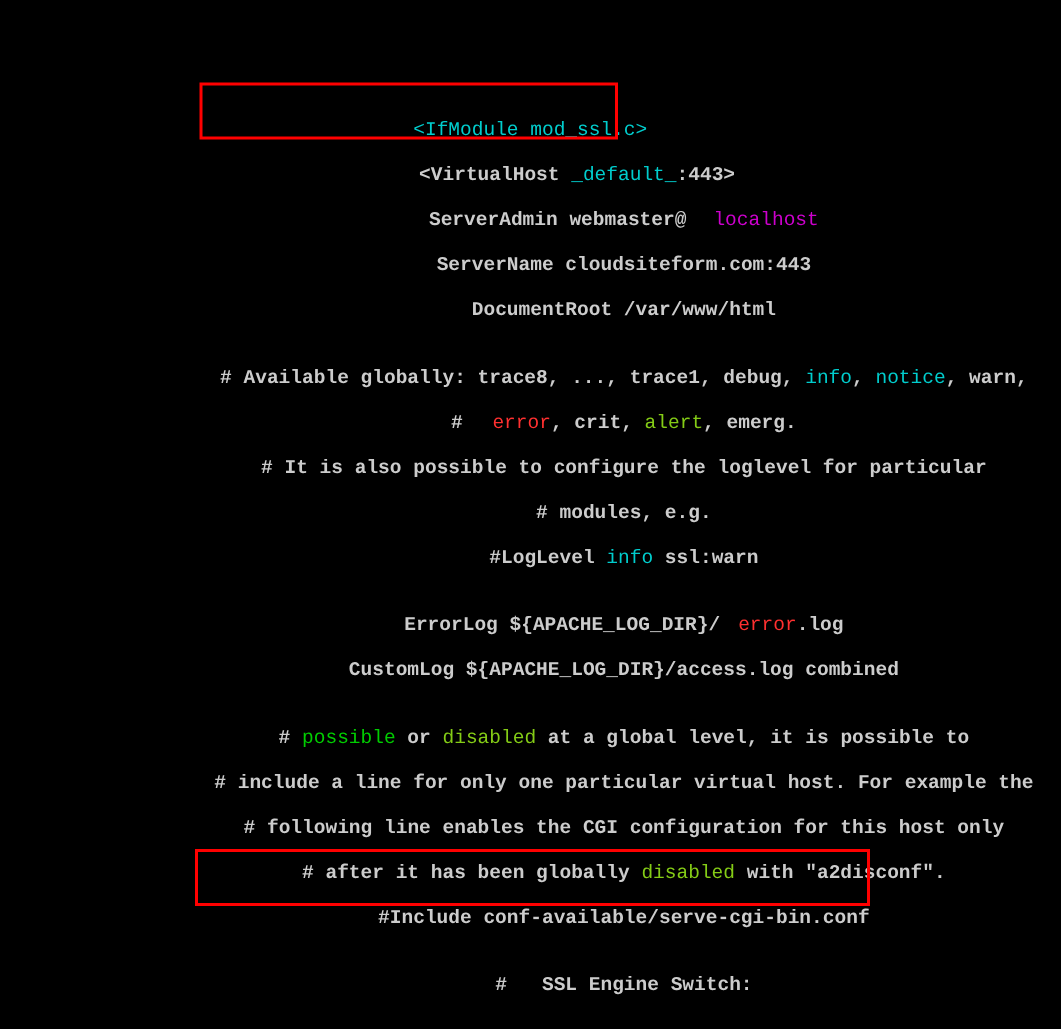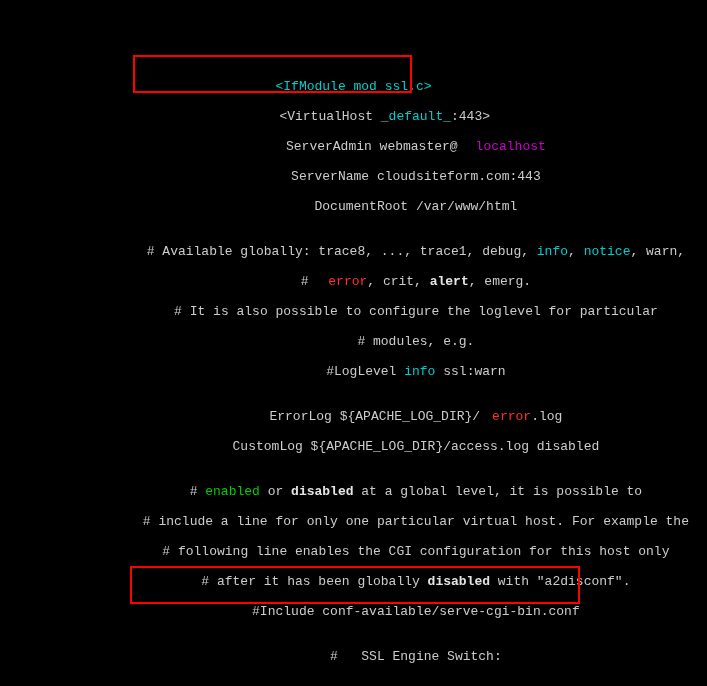--- a/index.html
+++ b/index.html
@@ -7,24 +7,24 @@
     color: #cccccc;
     font-family: "Courier New", monospace;
     font-size: 13px;
     line-height: 15px;
     margin: 0;
     padding: 4px 6px;
     white-space: pre;
     width: 707px;
     box-sizing: border-box;
   }
-  .w  { color: #cccccc; }   
+  .w  { color: #cccccc; font-weight: bold; }   
   .cy { color: #00cdcd; }   
   .rd { color: #ff3030; margin-left: 12px; }   
-  .yl { color: #e5e5e5; font-weight: bold; }   
+  .yl { color: #84cc16; }   
   .gr { color: #00cd00; }   
   .mg { color: #cd00cd; margin-left: 18px; }   
   .line { display: block; text-align: center; }
   .box {
     position: absolute;
     border: 2px solid #ff0000;
     pointer-events: none;
   }
   .wrap { position: relative; }
 </style>
@@ -40,23 +40,23 @@
 <span class="line"><span class="w">                ServerName cloudsiteform.com:443</span></span>
 <span class="line"><span class="w">                DocumentRoot /var/www/html</span></span>
 <span class="line"><span class="w"></span></span>
 <span class="line"><span class="w">                # Available globally: trace8, ..., trace1, debug, </span><span class="cy">info</span><span class="w">, </span><span class="cy">notice</span><span class="w">, warn,</span></span>
 <span class="line"><span class="w">                # </span><span class="rd">error</span><span class="w">, crit, </span><span class="yl">alert</span><span class="w">, emerg.</span></span>
 <span class="line"><span class="w">                # It is also possible to configure the loglevel for particular</span></span>
 <span class="line"><span class="w">                # modules, e.g.</span></span>
 <span class="line"><span class="w">                #LogLevel </span><span class="cy">info</span><span class="w"> ssl:warn</span></span>
 <span class="line"><span class="w"></span></span>
 <span class="line"><span class="w">                ErrorLog ${APACHE_LOG_DIR}/</span><span class="rd">error</span><span class="w">.log</span></span>
-<span class="line"><span class="w">                CustomLog ${APACHE_LOG_DIR}/access.log disabled</span></span>
+<span class="line"><span class="w">                CustomLog ${APACHE_LOG_DIR}/access.log combined</span></span>
 <span class="line"><span class="w"></span></span>
-<span class="line"><span class="w">                # </span><span class="gr">enabled</span><span class="w"> or </span><span class="yl">disabled</span><span class="w"> at a global level, it is possible to</span></span>
+<span class="line"><span class="w">                # </span><span class="gr">possible</span><span class="w"> or </span><span class="yl">disabled</span><span class="w"> at a global level, it is possible to</span></span>
 <span class="line"><span class="w">                # include a line for only one particular virtual host. For example the</span></span>
 <span class="line"><span class="w">                # following line enables the CGI configuration for this host only</span></span>
 <span class="line"><span class="w">                # after it has been globally </span><span class="yl">disabled</span><span class="w"> with "a2disconf".</span></span>
 <span class="line"><span class="w">                #Include conf-available/serve-cgi-bin.conf</span></span>
 <span class="line"><span class="w"></span></span>
 <span class="line"><span class="w">                #   SSL Engine Switch:</span></span>
 
 
 <span class="line"><span class="w"></span></span>
 

